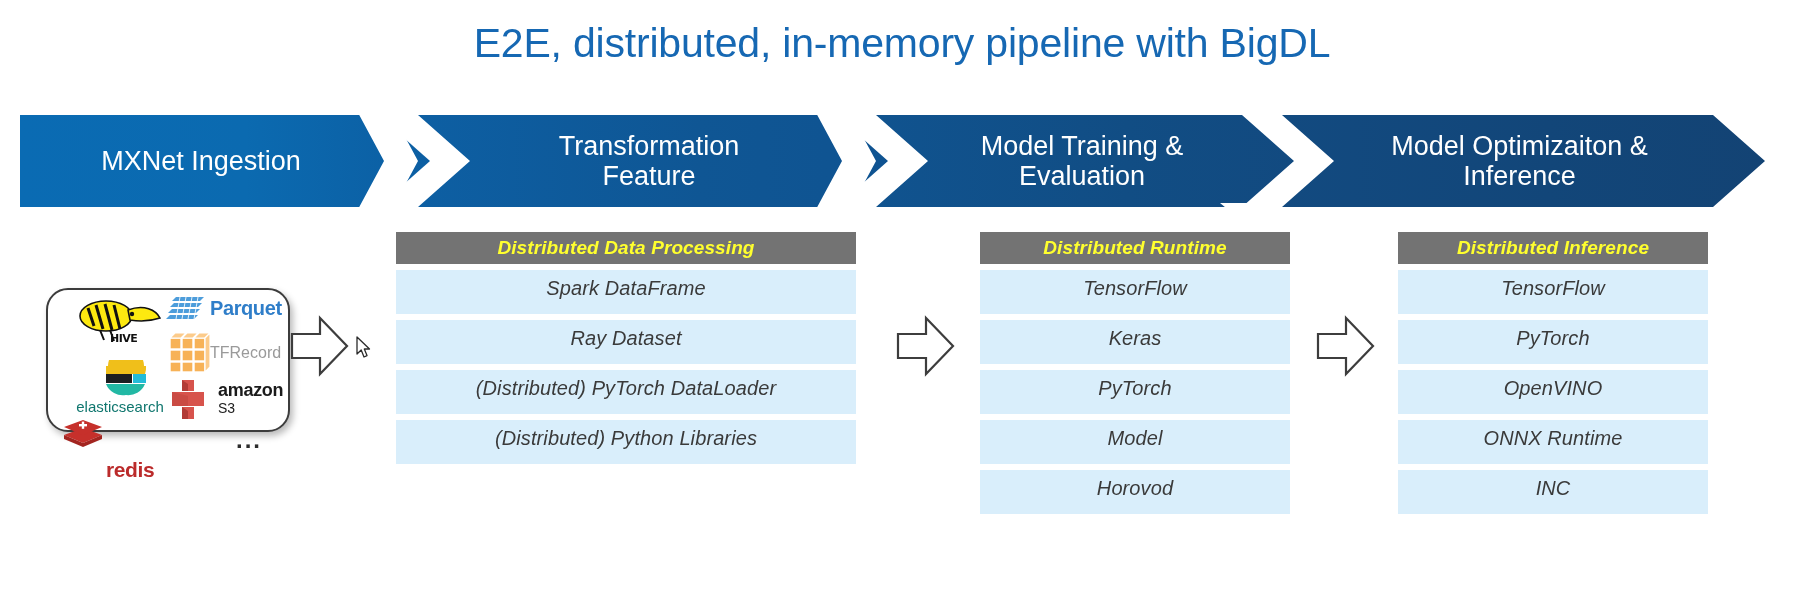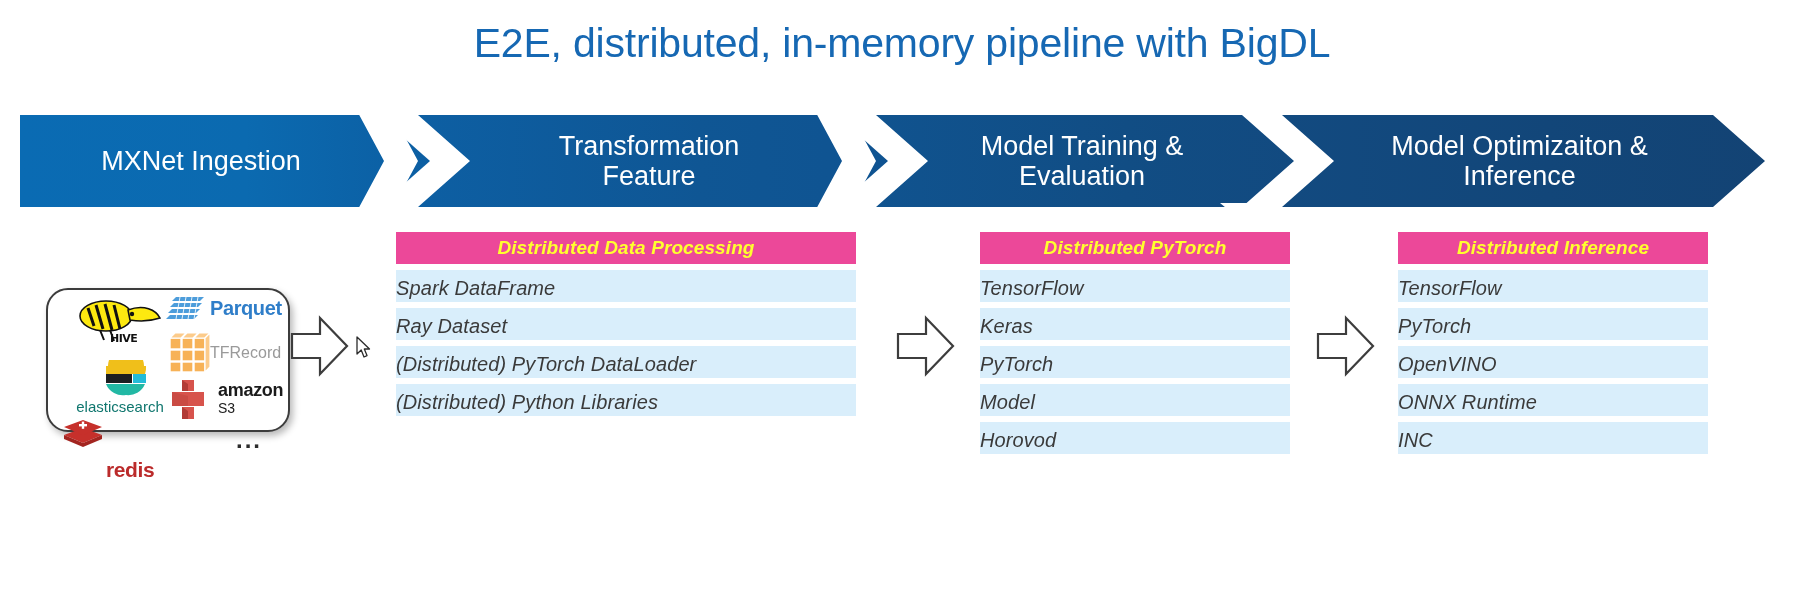--- a/index.html
+++ b/index.html
@@ -148,36 +148,37 @@
     letter-spacing:2px;
   }
 
   
   .barrow{position:absolute;}
   .barrow svg{display:block;}
 
   
   .stack{position:absolute;}
   .stack-head{
-    background:#ec4899;
+    background:#737373;
     color:#ffff2e;
     font-style:italic;
     font-weight:700;
     font-size:19px;
     text-align:center;
     height:32px;
     line-height:32px;
     letter-spacing:0.1px;
   }
   .stack-row{
     background:#d9eefb;
     color:#3a3a3a;
     font-style:italic;
     font-size:20px;
-    height:32px;
+    text-align:center;
+    height:44px;
     line-height:36px;
     margin-top:6px;
     letter-spacing:0.1px;
   }
 
   
   .cursor{position:absolute;left:356px;top:336px;}
 </style>
 </head>
 <body>
@@ -337,21 +338,21 @@
 
 <div class="stack" style="left:396px;top:232px;width:460px;">
   <div class="stack-head">Distributed Data Processing</div>
   <div class="stack-row">Spark DataFrame</div>
   <div class="stack-row">Ray Dataset</div>
   <div class="stack-row">(Distributed) PyTorch DataLoader</div>
   <div class="stack-row">(Distributed) Python Libraries</div>
 </div>
 
 <div class="stack" style="left:980px;top:232px;width:310px;">
-  <div class="stack-head">Distributed PyTorch</div>
+  <div class="stack-head">Distributed Runtime</div>
   <div class="stack-row">TensorFlow</div>
   <div class="stack-row">Keras</div>
   <div class="stack-row">PyTorch</div>
   <div class="stack-row">Model</div>
   <div class="stack-row">Horovod</div>
 </div>
 
 <div class="stack" style="left:1398px;top:232px;width:310px;">
   <div class="stack-head">Distributed Inference</div>
   <div class="stack-row">TensorFlow</div>

